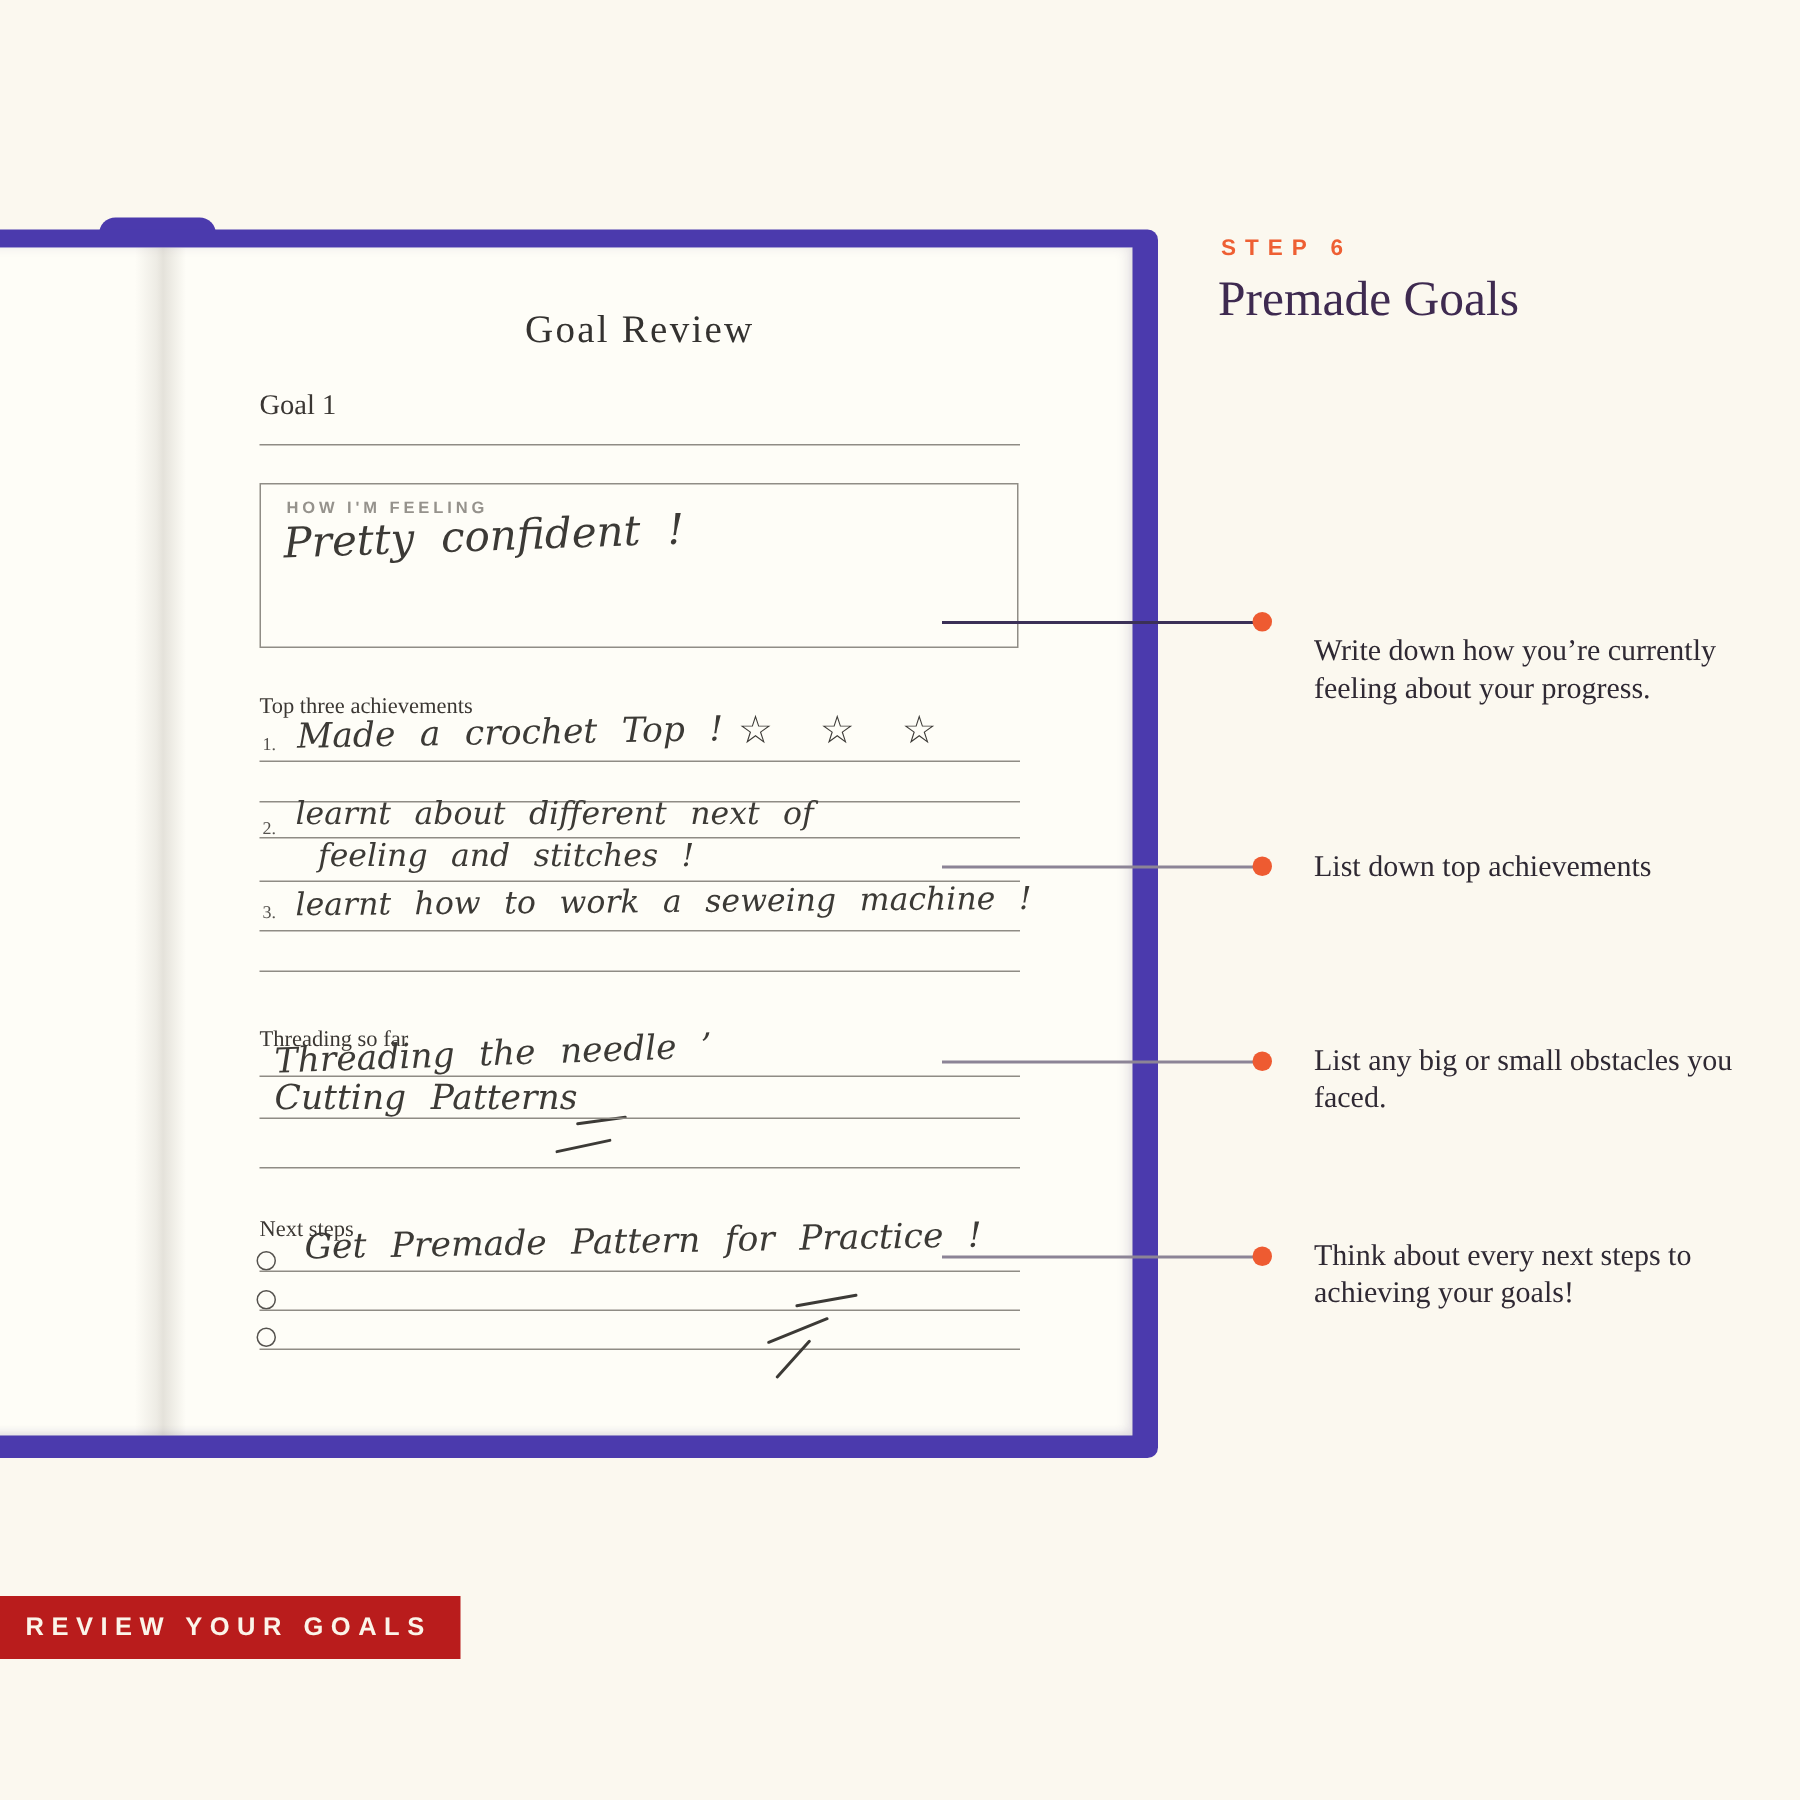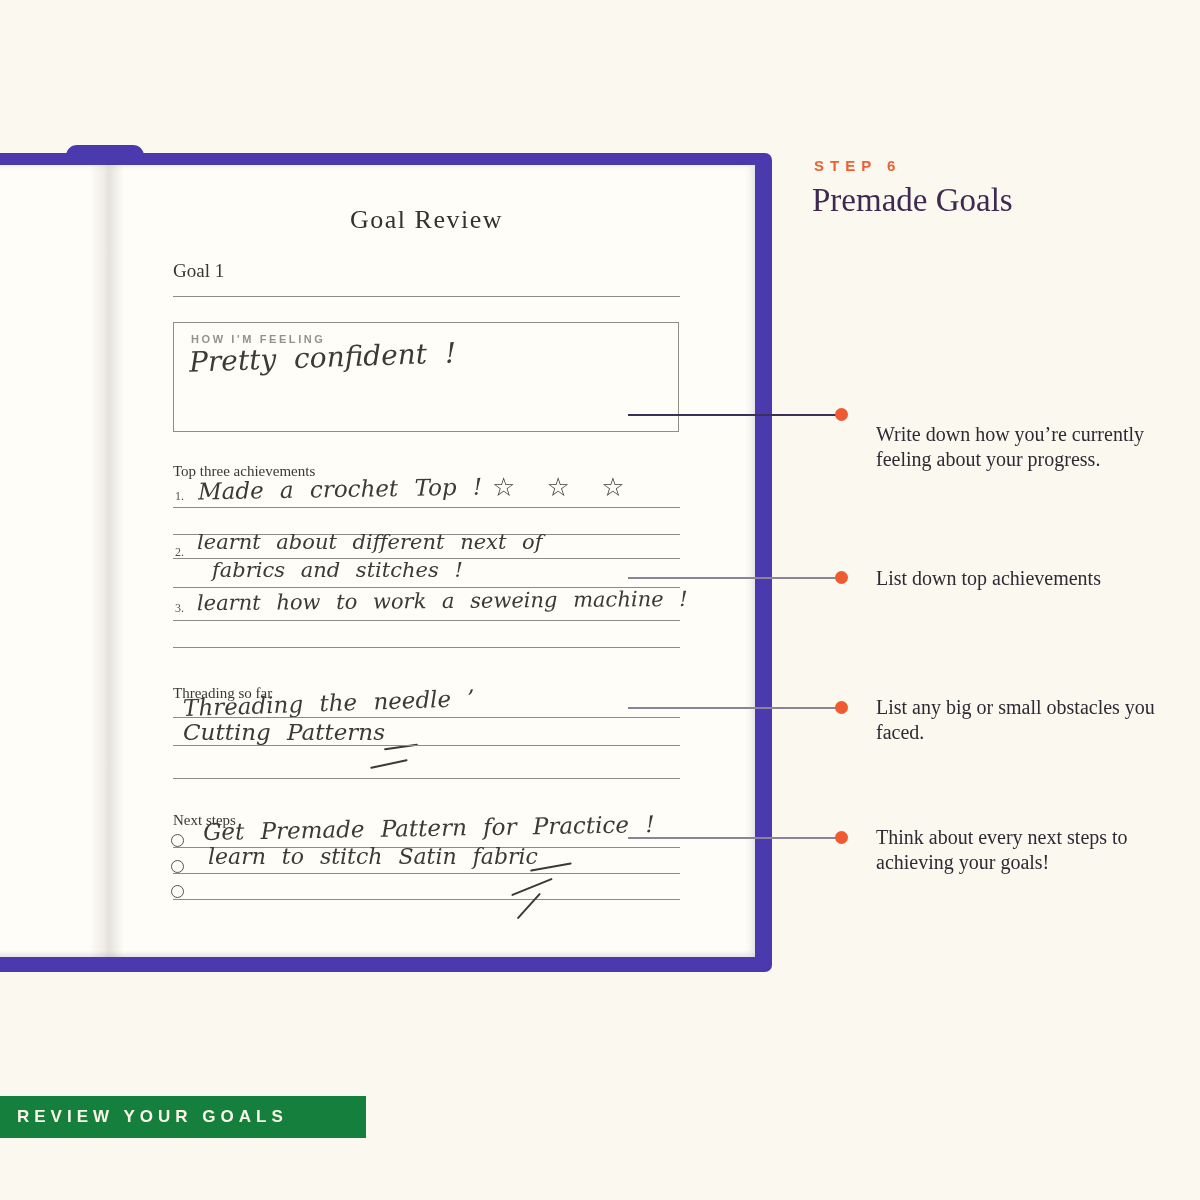--- a/index.html
+++ b/index.html
@@ -80,21 +80,21 @@
   .side-heading{
     left:812px;top:182px;font-size:33px;color:#3E2A50;
   }
   .side-desc{
     left:814px;top:230px;width:360px;
     font-size:25px;line-height:31px;color:#41294E;
   }
 
   
   .footer-banner{
-    left:0;top:1096px;width:366px;height:42px;background:#15803d;
+    left:0;top:1064px;width:307px;height:42px;background:#b91c1c;
   }
   .banner-label{
     font-family:"Liberation Sans","DejaVu Sans",sans-serif;
     font-size:17px;font-weight:600;letter-spacing:5px;color:#FBF4E9;
     line-height:42px;padding-left:17px;white-space:nowrap;
   }
 </style>
 </head>
 <body>
 
@@ -116,42 +116,41 @@
 
   <div class="abs sec-label" style="left:173px;top:463px;">Top three achievements</div>
   <div class="abs num" style="left:175px;top:489px;">1.</div>
   <div class="abs hand" style="left:198px;top:476px;font-size:23px;transform:rotate(-1deg);">Made a crochet Top !</div>
   <div class="abs hand stars" style="left:492px;top:472px;font-size:26px;">☆ ☆ ☆</div>
   <div class="abs rule" style="top:507px;"></div>
   <div class="abs rule" style="top:534px;"></div>
   <div class="abs num" style="left:175px;top:545px;">2.</div>
   <div class="abs hand" style="left:197px;top:530px;font-size:21px;">learnt about different next of</div>
   <div class="abs rule" style="top:558px;"></div>
-  <div class="abs hand" style="left:212px;top:558px;font-size:21px;">fabrics and stitches !</div>
+  <div class="abs hand" style="left:212px;top:558px;font-size:21px;">feeling and stitches !</div>
   <div class="abs rule" style="top:587px;"></div>
   <div class="abs num" style="left:175px;top:601px;">3.</div>
   <div class="abs hand" style="left:197px;top:589px;font-size:21px;transform:rotate(-0.5deg);">learnt how to work a seweing machine !</div>
   <div class="abs rule" style="top:620px;"></div>
   <div class="abs rule" style="top:647px;"></div>
 
   <div class="abs sec-label" style="left:173px;top:685px;">Threading so far</div>
   <div class="abs hand" style="left:183px;top:690px;font-size:23px;transform:rotate(-2deg);">Threading the needle ’</div>
   <div class="abs rule" style="top:717px;"></div>
   <div class="abs hand" style="left:183px;top:719px;font-size:23px;">Cutting Patterns</div>
   <div class="abs stroke" style="left:384px;top:746px;width:34px;transform:rotate(-8deg);"></div>
   <div class="abs stroke" style="left:370px;top:763px;width:38px;transform:rotate(-12deg);"></div>
   <div class="abs rule" style="top:745px;"></div>
   <div class="abs rule" style="top:778px;"></div>
 
   <div class="abs sec-label" style="left:173px;top:812px;">Next steps</div>
   <div class="abs bullet" style="left:171px;top:834px;"></div>
   <div class="abs hand" style="left:203px;top:815px;font-size:23px;transform:rotate(-1deg);">Get Premade Pattern for Practice !</div>
   <div class="abs rule" style="top:847px;"></div>
   <div class="abs bullet" style="left:171px;top:860px;"></div>
-  <div class="abs hand" style="left:208px;top:844px;font-size:22px;">learn to stitch Satin fabric</div>
   <div class="abs rule" style="top:873px;"></div>
   <div class="abs bullet" style="left:171px;top:885px;"></div>
   <div class="abs rule" style="top:899px;"></div>
   <div class="abs stroke" style="left:530px;top:866px;width:42px;transform:rotate(-10deg);"></div>
   <div class="abs stroke" style="left:510px;top:886px;width:44px;transform:rotate(-22deg);"></div>
   <div class="abs stroke" style="left:512px;top:905px;width:34px;transform:rotate(-48deg);"></div>
 
   <div class="abs step-badge">STEP 6</div>
   <div class="abs side-heading">Premade Goals</div>
 

